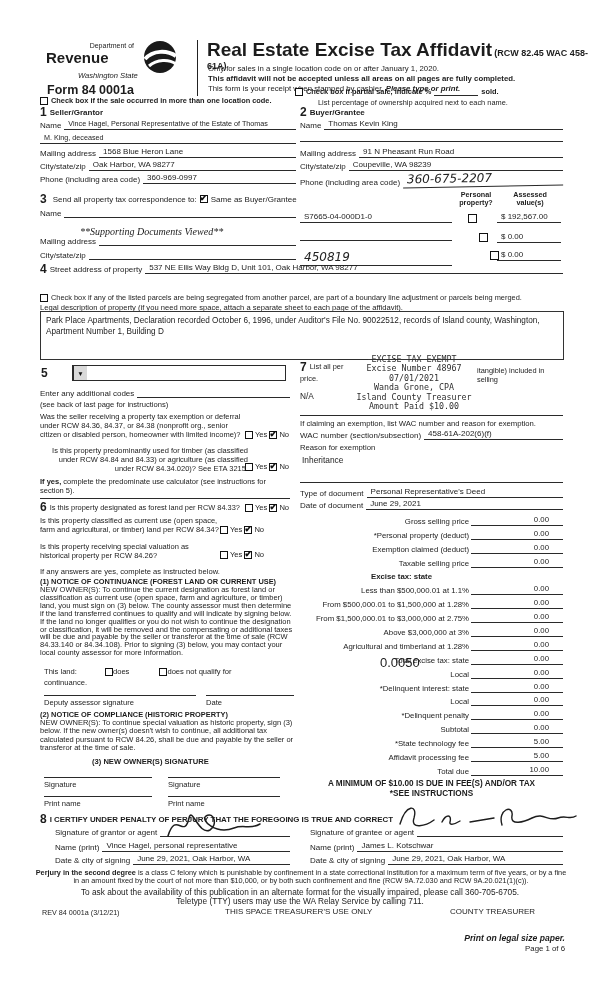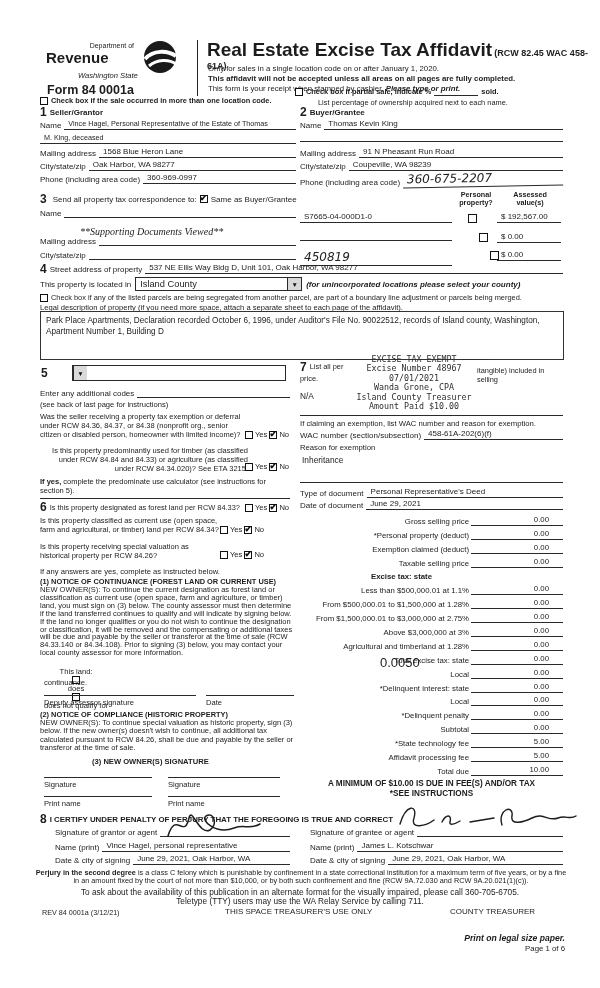--- a/index.html
+++ b/index.html
@@ -169,28 +169,20 @@
   <div class="abs uval" style="left:300px;top:250px;width:152px;"><span class="hand" style="font-size:12px;">450819</span></div>
   <span class="cb abs" style="left:468px;top:251px;width:9px;height:9px;"></span>
   <div class="abs uval" style="left:497px;top:250px;width:64px;">$ 0.00</div>
 
   
   <div class="abs frow" style="left:40px;top:263px;width:523px;">
     <span class="num">4</span>
     <span class="lbl">Street address of property</span>
     <span class="uval">537 NE Ellis Way Bldg D, Unit 101, Oak Harbor, WA 98277</span>
   </div>
-  <div class="abs" style="left:40px;top:277px;display:flex;align-items:center;gap:4px;">
-    <span>This property is located in</span>
-    <span class="combo" style="width:167px;height:14px;">
-      <span class="cval">Island County</span>
-      <span class="cbtn">▼</span>
-    </span>
-    <span class="bi">(for unincorporated locations please select your county)</span>
-  </div>
   <div class="abs" style="left:40px;top:293px;display:flex;align-items:center;gap:3px;width:525px;">
     <span class="cb"></span>
     <span class="small7 nw">Check box if any of the listed parcels are being segregated from another parcel, are part of a boundary line adjustment or parcels being merged.</span>
   </div>
   <div class="abs" style="left:40px;top:303px;font-size:7.6px;">Legal description of property (if you need more space, attach a separate sheet to each page of the affidavit).</div>
   <div class="abs" style="left:40px;top:311px;width:524px;height:49px;border:1.4px solid #333;padding:3px 5px;font-size:8.2px;line-height:11px;">Park Place Apartments, Declaration recorded October 6, 1996, under Auditor's File No. 90022512, records of Island county, Washington, Apartment Number 1, Building D</div>
 
   
   <div class="abs num" style="left:41px;top:368px;">5</div>
   <div class="abs combo" style="left:72px;top:365px;width:214px;height:16px;">
@@ -248,21 +240,21 @@
     <span class="cb"></span>
       <span>Yes</span>
     <span class="cb checked"></span>
       <span>No</span>
   </div>
 
   <div class="abs" style="left:40px;top:567px;font-size:7.6px;">If any answers are yes, complete as instructed below.</div>
   <div class="abs b" style="left:40px;top:577px;font-size:7.4px;">(1) NOTICE OF CONTINUANCE (FOREST LAND OR CURRENT USE)</div>
   <div class="abs para" style="left:40px;top:586px;width:257px;">NEW OWNER(S): To continue the current designation as forest land or classification as current use (open space, farm and agriculture, or timber) land, you must sign on (3) below. The county assessor must then determine if the land transferred continues to qualify and will indicate by signing below. If the land no longer qualifies or you do not wish to continue the designation or classification, it will be removed and the compensating or additional taxes will be due and payable by the seller or transferor at the time of sale (RCW 84.33.140 or 84.34.108). Prior to signing (3) below, you may contact your local county assessor for more information.</div>
 
-  <div class="abs" style="left:44px;top:667px;display:flex;align-items:center;font-size:7.6px;flex-direction:column;">
+  <div class="abs" style="left:44px;top:667px;display:flex;align-items:center;font-size:7.6px;">
     <span>This land:</span>
     <span style="width:28px;"></span>
     <span class="cb"></span>
     <span>does</span>
     <span style="width:30px;"></span>
     <span class="cb"></span>
     <span>does not qualify for</span>
   </div>
   <div class="abs" style="left:44px;top:678px;font-size:7.6px;">continuance.</div>
 

